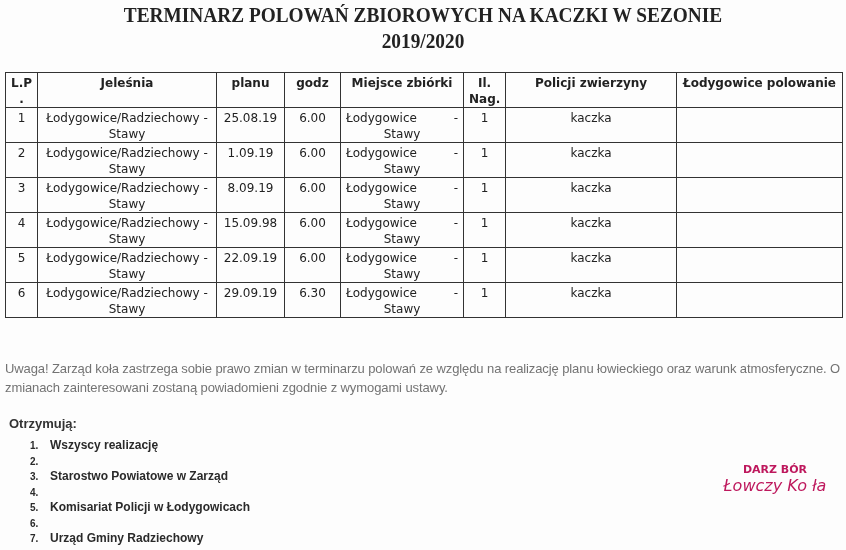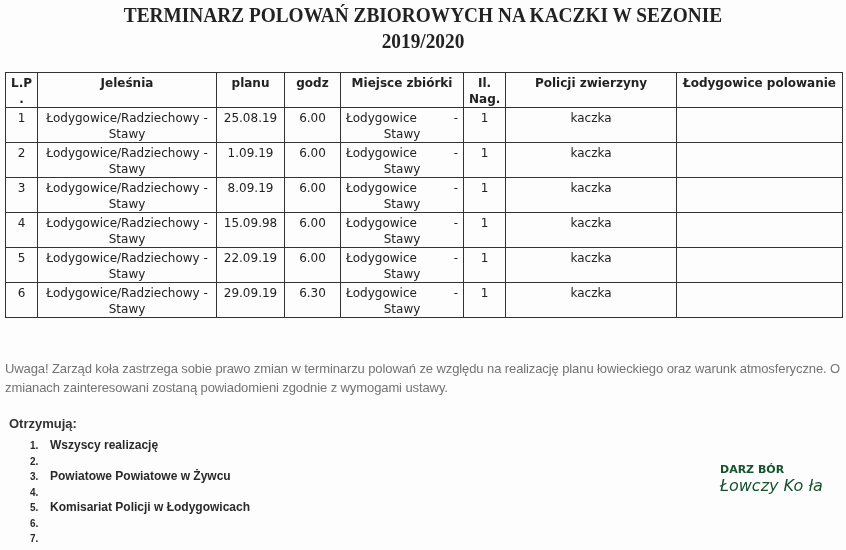--- a/index.html
+++ b/index.html
@@ -49,22 +49,22 @@
     font-size: 13px; font-weight: bold; color: #333;
   }
   .recipients {
     position: absolute; left: 30px; top: 438px;
     margin: 0; padding: 0; list-style: none;
     font-weight: bold; font-size: 12px; line-height: 15.5px; color: #2a2a2a;
   }
   .recipients li { display: flex; }
   .recipients .num { width: 20px; font-size: 10px; }
   .sig {
-    position: absolute; left: 720px; top: 462px; width: 110px; text-align: left;
-    font-family: "DejaVu Sans", sans-serif; color: #14532d;
+    position: absolute; left: 720px; top: 462px; width: 110px; text-align: center;
+    font-family: "DejaVu Sans", sans-serif; color: #be185d;
   }
   .sig .name { font-weight: bold; font-size: 11px; line-height: 16px; }
   .sig .role { font-style: italic; font-size: 16px; line-height: 16px; }
 </style>
 </head>
 <body>
 
 <div class="title">
   <div>TERMINARZ POLOWAŃ ZBIOROWYCH NA KACZKI W SEZONIE</div>
   <div>2019/2020</div>
@@ -199,33 +199,34 @@
 <ol class="recipients" id="rec">
     <li>
       <span class="num">1.</span>
       <span>Wszyscy realizację</span>
     </li>
     <li>
       <span class="num">2.</span>
     </li>
     <li>
       <span class="num">3.</span>
-      <span>Powiatowe Powiatowe w Żywcu</span>
+      <span>Starostwo Powiatowe w Zarząd</span>
     </li>
     <li>
       <span class="num">4.</span>
     </li>
     <li>
       <span class="num">5.</span>
       <span>Komisariat Policji w Łodygowicach</span>
     </li>
     <li>
       <span class="num">6.</span>
     </li>
     <li>
       <span class="num">7.</span>
+      <span>Urząd Gminy Radziechowy</span>
     </li>
   </ol>
 
 <div class="sig">
   <div class="name">DARZ BÓR</div>
   <div class="role">Łowczy Ko ła</div>
 </div>
 
 </body></html>

